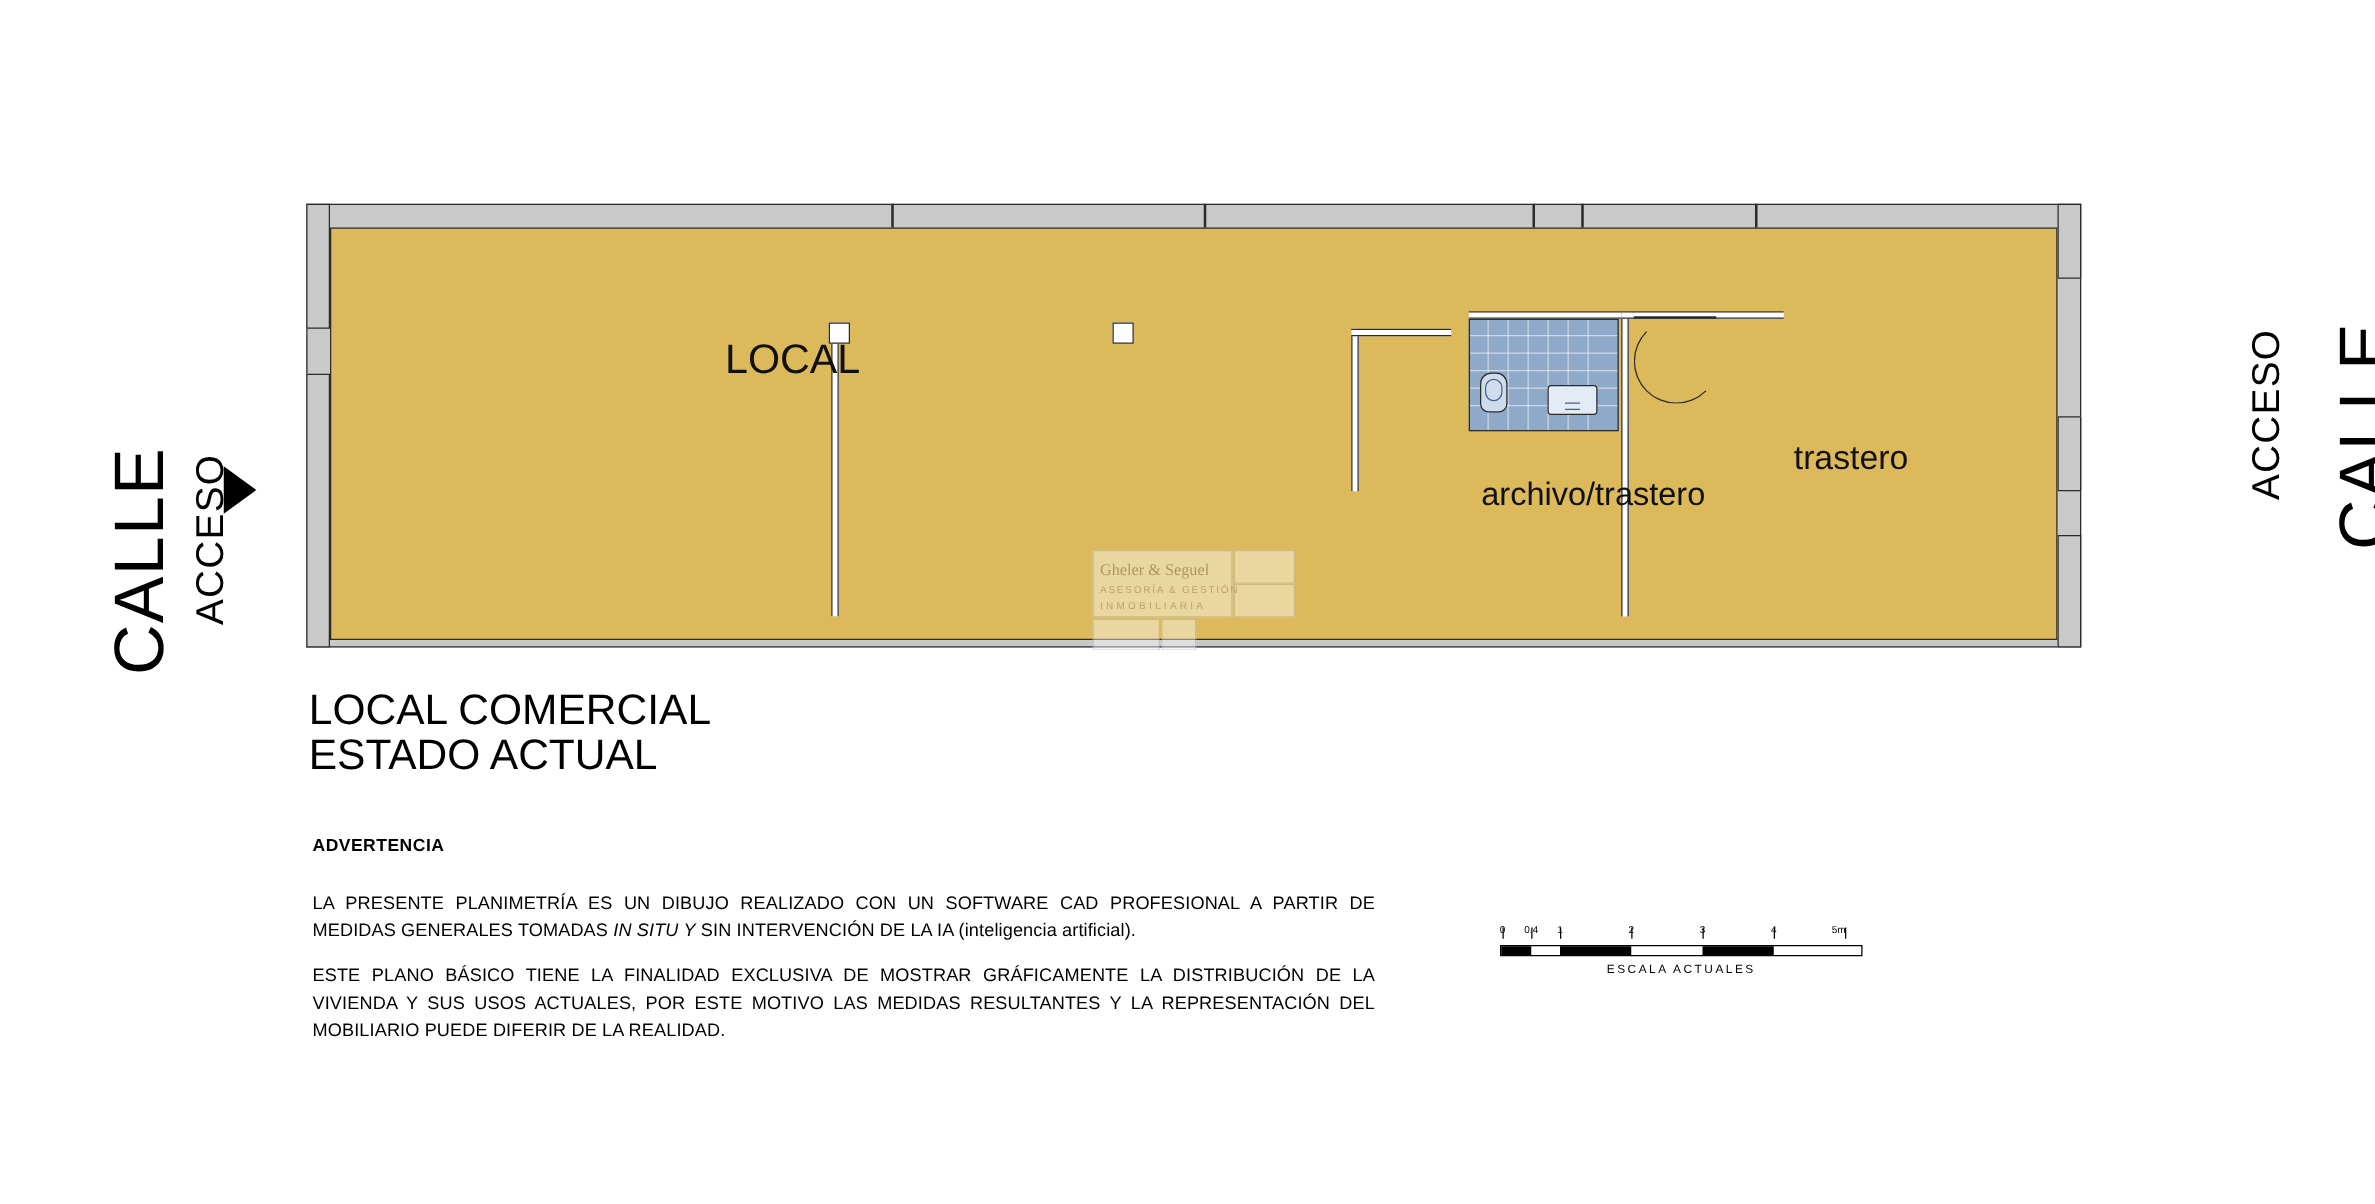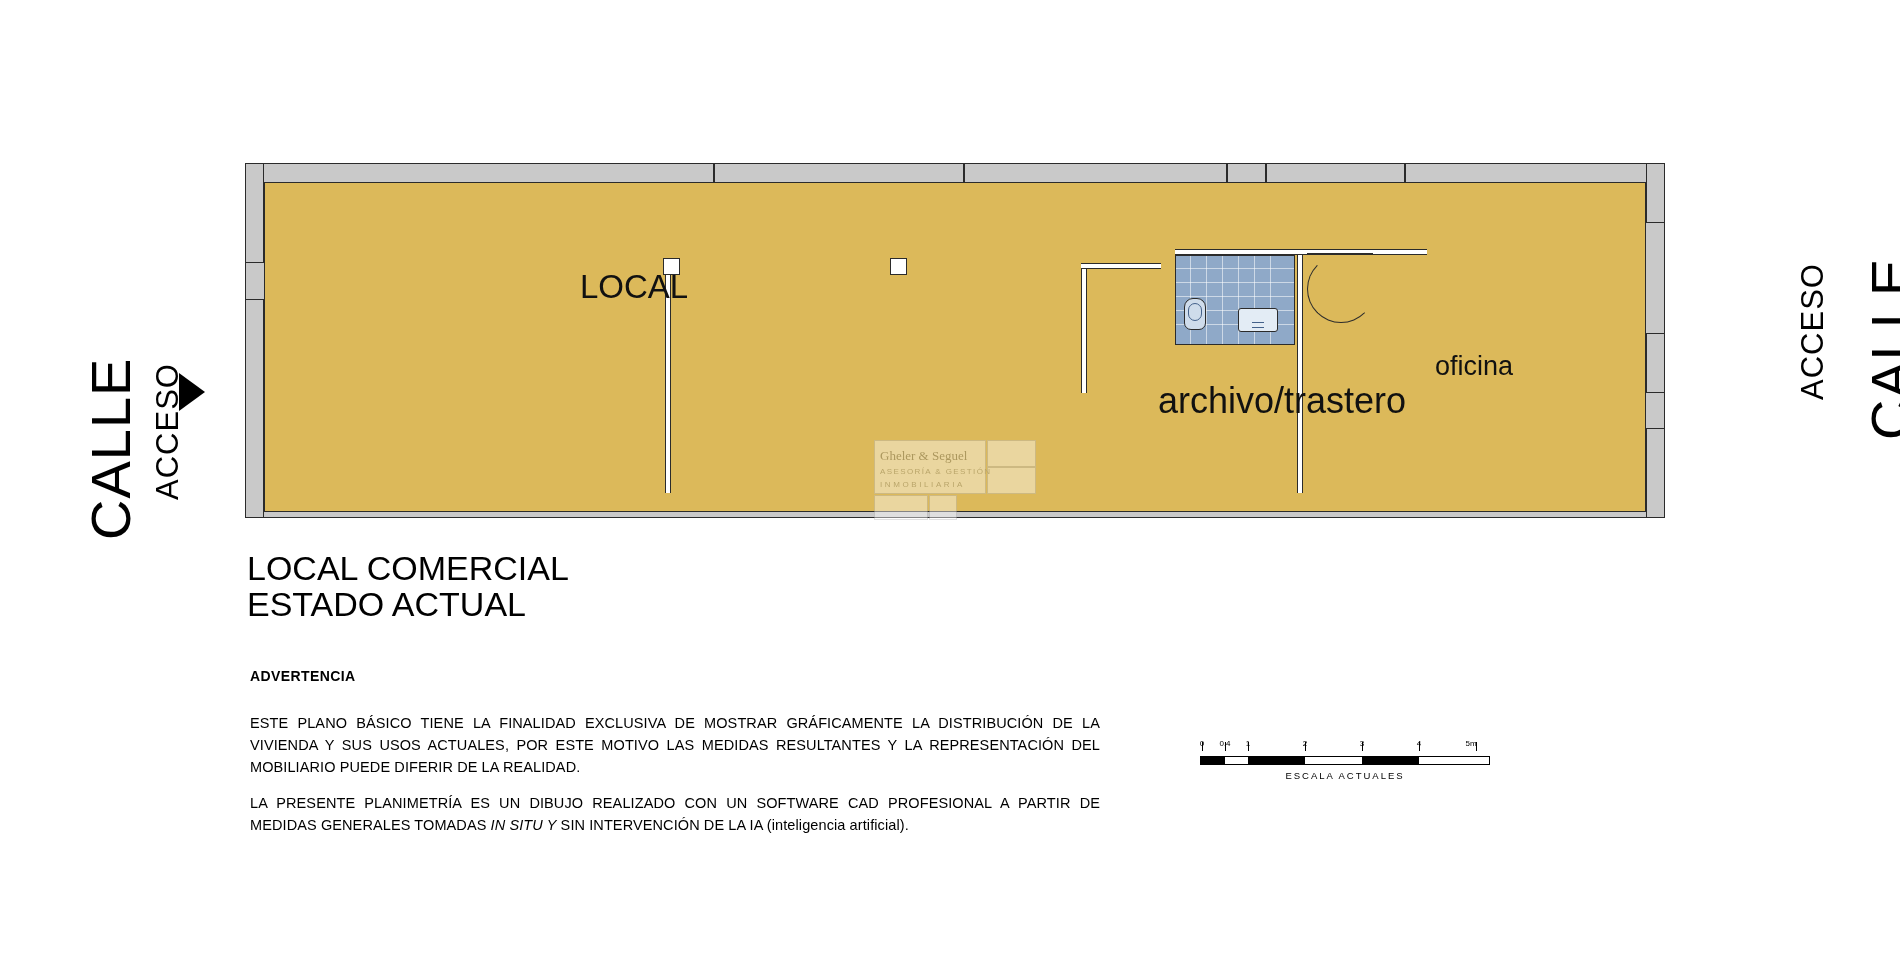--- a/index.html
+++ b/index.html
@@ -209,21 +209,21 @@
     background: #2b2b2b;
   }
 
   
   .room-label {
     position: absolute;
     color: #111;
     white-space: nowrap;
   }
   .label-local   { left: 335px; top: 105px; font-size: 33px; }
-  .label-archivo { left: 913px; top: 217px; font-size: 36px; }
+  .label-archivo { left: 940px; top: 217px; font-size: 26px; }
   .label-oficina { left: 1190px; top: 188px; font-size: 27px; }
 
   
   #watermark {
     position: absolute;
     left: 874px;
     top: 440px;
     width: 160px;
     height: 78px;
     opacity: 0.42;
@@ -395,43 +395,43 @@
     </div>
     <div class="part-h" style="left:930px; top:86px; width:124px;"></div>
 
     <div class="part-v" style="left:1052px; top:86px; height:244px;"></div>
     <div class="part-h" style="left:1052px; top:86px; width:130px;"></div>
     <div class="door-arc" style="left:1062px; top:92px; width:66px; height:66px;"></div>
     <div class="door-leaf" style="left:1062px; top:90px; width:66px; height:2px;"></div>
 
     <div class="room-label label-local">LOCAL</div>
     <div class="room-label label-archivo">archivo/trastero</div>
-    <div class="room-label label-oficina">oficina</div>
+    <div class="room-label label-oficina">trastero</div>
   </div>
 
   <div id="title-block">
     <div class="t-line">LOCAL COMERCIAL</div>
     <div class="t-line">ESTADO ACTUAL</div>
   </div>
 
   <div id="watermark">
     <div class="wm-box" style="left:0; top:0; width:110px; height:52px;"></div>
     <div class="wm-box" style="left:113px; top:0; width:47px; height:25px;"></div>
     <div class="wm-box" style="left:113px; top:27px; width:47px; height:25px;"></div>
     <div class="wm-box" style="left:0; top:55px; width:52px; height:23px;"></div>
     <div class="wm-box" style="left:55px; top:55px; width:26px; height:23px;"></div>
     <div class="wm-t1">Gheler &amp; Seguel</div>
     <div class="wm-t2">ASESORÍA &amp; GESTIÓN</div>
     <div class="wm-t3">INMOBILIARIA</div>
   </div>
 
   <div id="advert">
     <div class="adv-title">ADVERTENCIA</div>
+    <p><span>LA PRESENTE PLANIMETRÍA ES UN DIBUJO REALIZADO CON UN SOFTWARE CAD PROFESIONAL A PARTIR DE MEDIDAS GENERALES TOMADAS </span><span class="it">IN SITU Y</span><span> SIN INTERVENCIÓN DE LA IA (inteligencia artificial).</span></p>
     <p>ESTE PLANO BÁSICO TIENE LA FINALIDAD EXCLUSIVA DE MOSTRAR GRÁFICAMENTE LA DISTRIBUCIÓN DE LA VIVIENDA Y SUS USOS ACTUALES, POR ESTE MOTIVO LAS MEDIDAS RESULTANTES Y LA REPRESENTACIÓN DEL MOBILIARIO PUEDE DIFERIR DE LA REALIDAD.</p>
-    <p><span>LA PRESENTE PLANIMETRÍA ES UN DIBUJO REALIZADO CON UN SOFTWARE CAD PROFESIONAL A PARTIR DE MEDIDAS GENERALES TOMADAS </span><span class="it">IN SITU Y</span><span> SIN INTERVENCIÓN DE LA IA (inteligencia artificial).</span></p>
   </div>
 
   <div id="scale">
     <div class="ticks">
       <div class="tick" style="left:2px;"></div>
       <div class="tick" style="left:25px;"></div>
       <div class="tick" style="left:48px;"></div>
       <div class="tick" style="left:105px;"></div>
       <div class="tick" style="left:162px;"></div>
       <div class="tick" style="left:219px;"></div>

